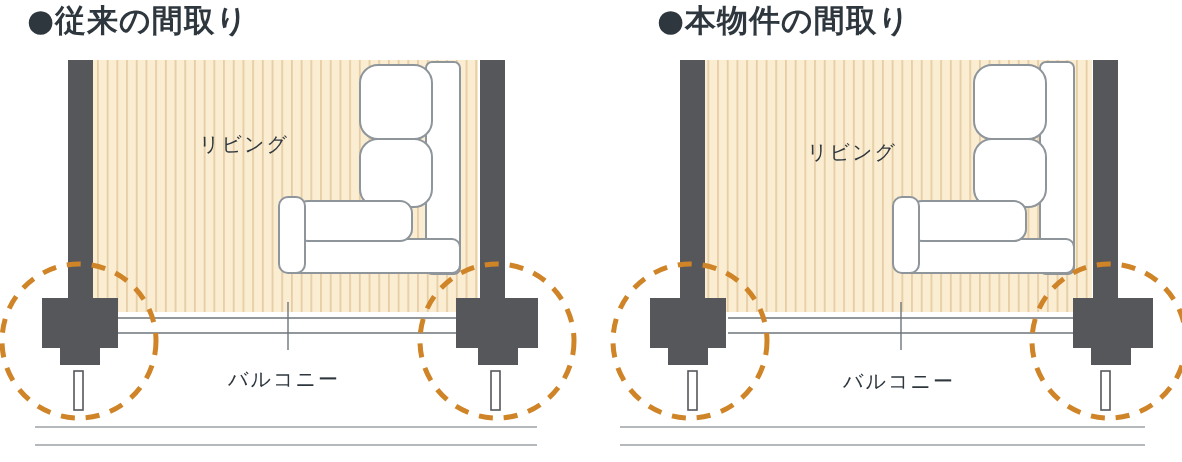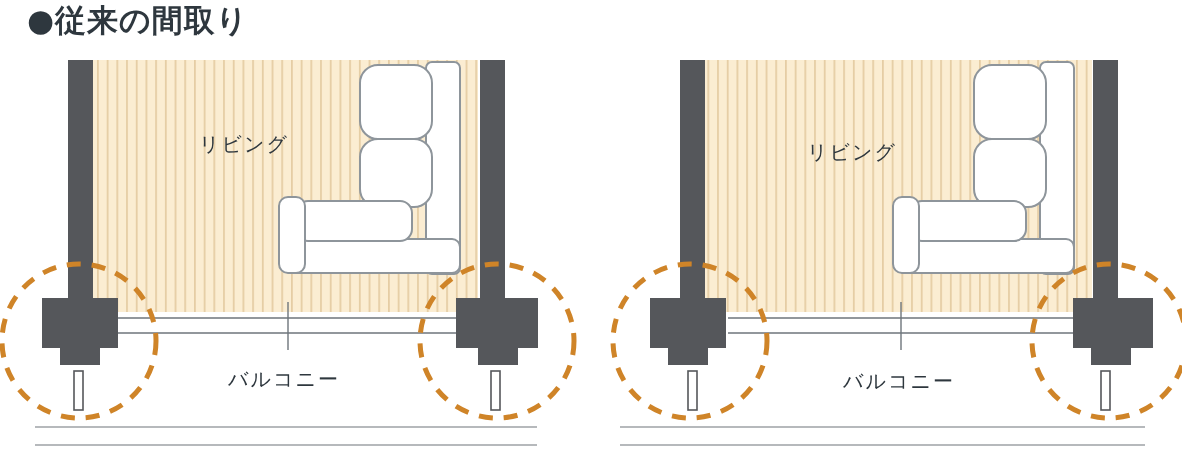--- a/index.html
+++ b/index.html
@@ -85,20 +85,21 @@
         <circle cx="79" cy="341" r="77"></circle>
         <circle cx="497" cy="341" r="77"></circle>
       </g>
     </svg>
 
     <span class="label living-label-left">リビング</span>
     <span class="label balcony-label-left">バルコニー</span>
   </section>
 
   <section class="panel panel-right">
+    <h2 class="panel-title">●本物件の間取り</h2>
 
     <svg width="591" height="462" viewBox="0 0 591 462">
       <defs>
         <pattern id="stripesR" width="9.7" height="12" patternUnits="userSpaceOnUse">
           <rect width="9.7" height="12" fill="#FBEDD2"></rect>
           <line x1="0.9" y1="0" x2="0.9" y2="12" stroke="#E3CA9F" stroke-width="1.6"></line>
         </pattern>
       </defs>
 
       <rect x="114" y="60" width="387" height="252" fill="url(#stripesR)"></rect>

